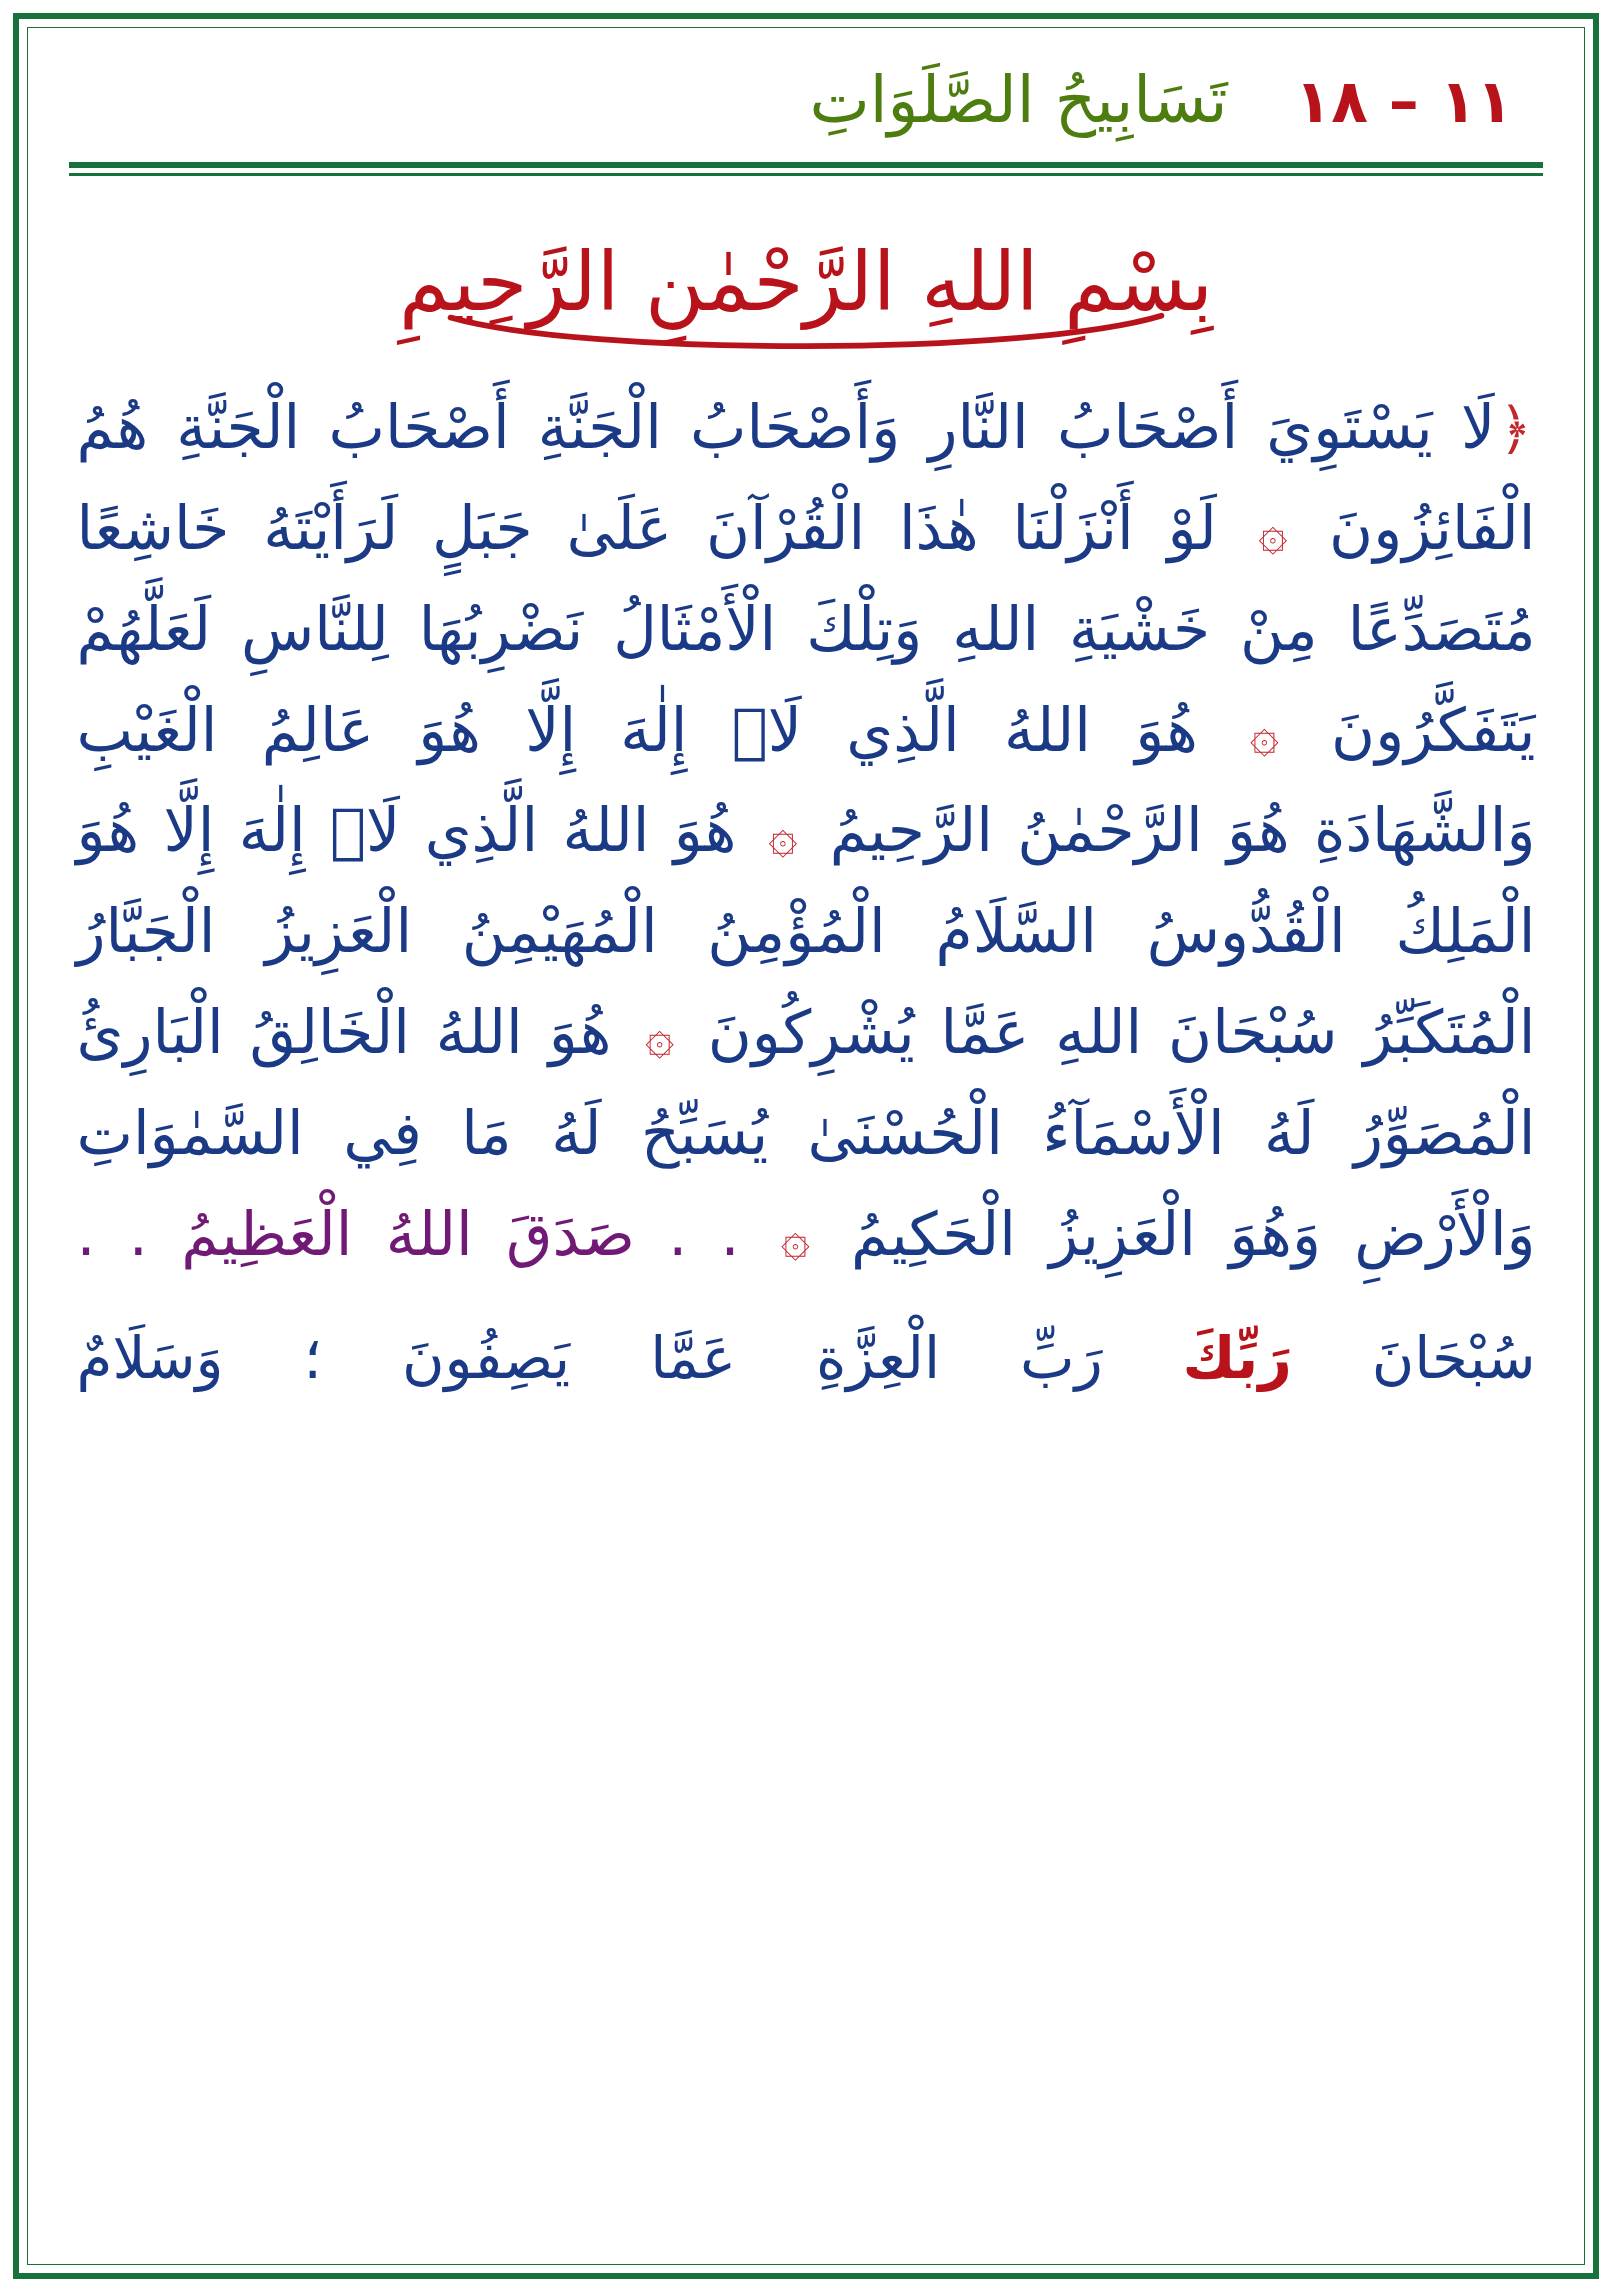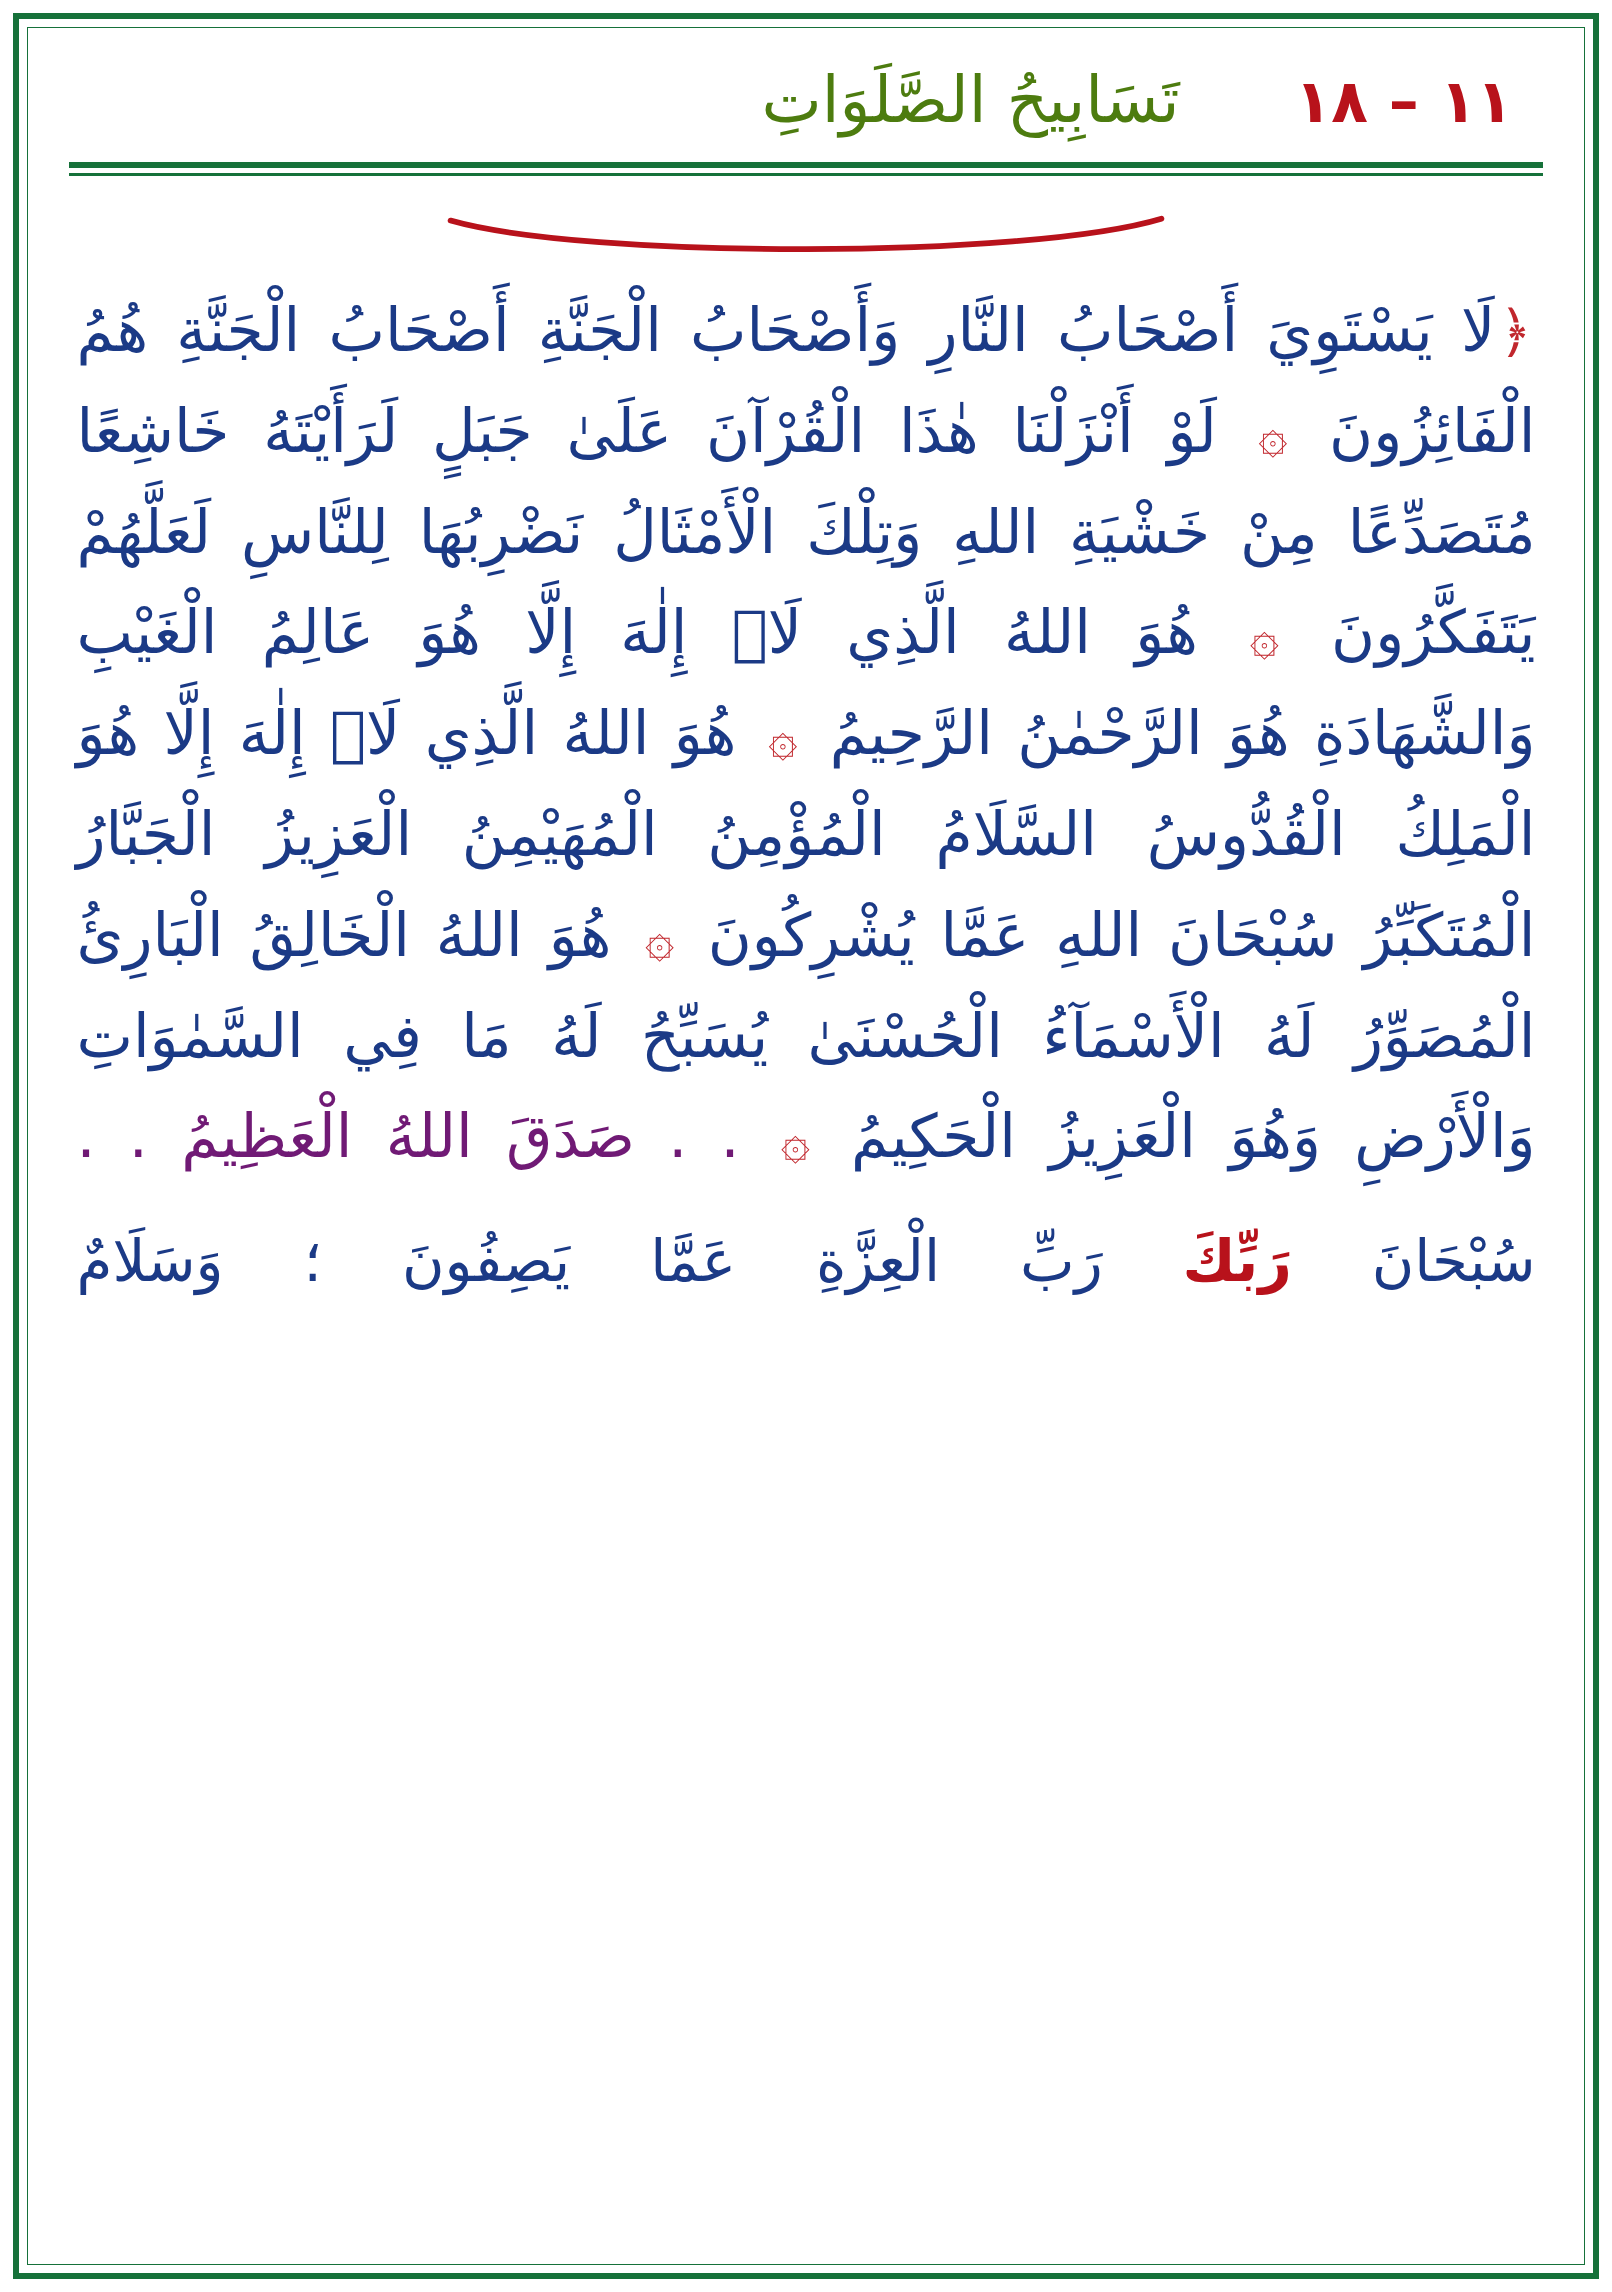--- a/index.html
+++ b/index.html
@@ -49,21 +49,20 @@
     justify-content: flex-start;
     gap: 67px;
     padding: 9.6px 38px 0 38px;
   }
   .header-verses {
     color: #b8121b;
     font-size: 60px;
     font-weight: bold;
     letter-spacing: 1.9px;
     white-space: nowrap;
-    margin-left: 48px;
   }
   .header-title {
     color: #4d7c0f;
     font-size: 64px;
     font-weight: normal;
     white-space: nowrap;
   }
 
   
   .rule-wrap {
@@ -151,20 +150,21 @@
         <div class="header-title">تَسَابِيحُ الصَّلَوَاتِ</div>
       </div>
 
       <div class="rule-wrap">
         <div class="rule-thick"></div>
         <div class="rule-gap"></div>
         <div class="rule-thin"></div>
       </div>
 
       <div class="basmala">
+        <span>بِسْمِ اللهِ الرَّحْمٰنِ الرَّحِيمِ</span>
         <svg class="swash" width="730" height="52" viewBox="0 0 760 54">
           <path d="M10 12 C 150 52, 610 52, 750 10" fill="none" stroke="#b8121b" stroke-width="6" stroke-linecap="round"></path>
         </svg>
       </div>
 
       <div class="body-text">
         <span class="open-mark">﴿</span><span>لَا يَسْتَوِيَ أَصْحَابُ النَّارِ وَأَصْحَابُ الْجَنَّةِ أَصْحَابُ الْجَنَّةِ هُمُ الْفَائِزُونَ</span>
         <span class="verse-mark">۞</span>
         <span>لَوْ أَنْزَلْنَا هٰذَا الْقُرْآنَ عَلَىٰ جَبَلٍ لَرَأَيْتَهُ خَاشِعًا مُتَصَدِّعًا مِنْ خَشْيَةِ اللهِ وَتِلْكَ الْأَمْثَالُ نَضْرِبُهَا لِلنَّاسِ لَعَلَّهُمْ يَتَفَكَّرُونَ</span>
         <span class="verse-mark">۞</span>

